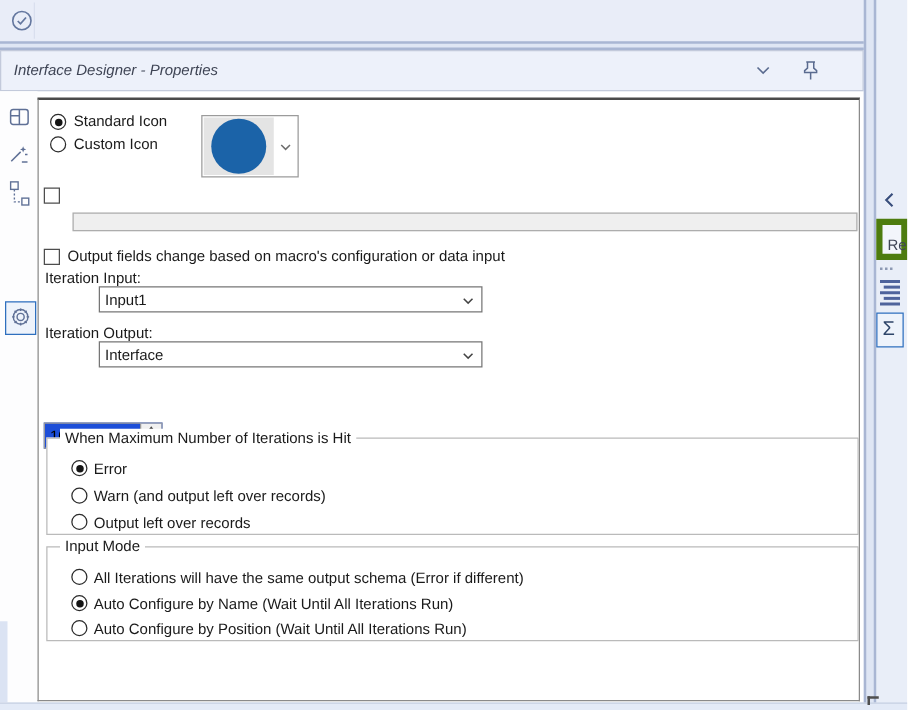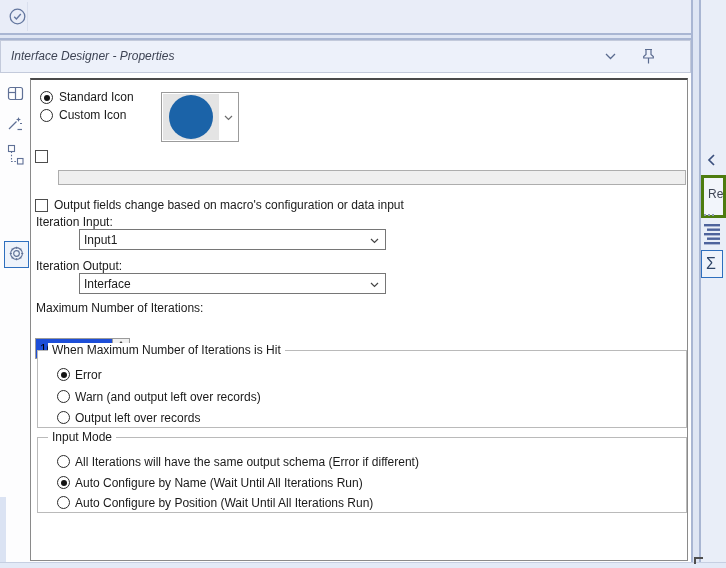--- a/index.html
+++ b/index.html
@@ -71,22 +71,22 @@
   .groupbox { position:absolute; left:6px; width:650px; border:1px solid #bababa; background:#fff; }
   .gb-title { position:absolute; top:-8px; left:10px; background:#fff; padding:0 4px; white-space:nowrap; }
   .gb-row .radio { left:19px; }
   .gb-row .lbl { left:37px; }
 
   
   .right-bg { position:absolute; left:701px; top:0; width:25px; height:568px; background:#e9eef8; }
   .vsplitter { position:absolute; left:691px; top:0; width:10px; height:568px;
                background:#dfe6f4; border-left:2px solid #a9b6d3; border-right:2px solid #a9b6d3; }
   .rail-chevron { position:absolute; left:707px; top:154px; width:9px; height:12px; }
-  .rail-tab { position:absolute; left:701px; top:175px; width:25px; height:43px; background:#f2f5fb;
-              border:3px solid #4d7c0f; }
+  .rail-tab { position:absolute; left:701px; top:175px; width:25px; height:33px; background:#f2f5fb;
+              border:5px solid #4d7c0f; }
   .rail-tab span { position:absolute; left:4px; top:9px; color:#3f4556; }
   .rail-dots { position:absolute; left:704px; top:214px; width:14px; height:3px; }
   .rail-dots i { float:left; width:2px; height:2px; margin-right:2px; background:#8d99b3; }
   .rail-list-icon { position:absolute; left:703px; top:222px; width:19px; height:23px; }
   .rail-sigma { position:absolute; left:701px; top:250px; width:22px; height:28px;
                 border:1px solid #2e6fbe; background:#eef3fb; }
   .rail-sigma span { position:absolute; left:4px; top:4px; font-size:16px; color:#2e4569; line-height:18px; }
 
   
   .bottom-strip { position:absolute; left:0; top:562px; width:726px; height:6px; background:#e3eaf7; border-top:1px solid #c6cfe2; }
@@ -198,21 +198,20 @@
     <span class="lbl" style="left:5px;top:179px">Iteration Output:</span>
     <div class="combo" style="top:193px">
       <span class="val">Interface</span>
       <span class="chev">
         <svg viewBox="0 0 9 6">
             <path d="M1 1l3.5 3.5L8 1" fill="none" stroke="#444" stroke-width="1.2"></path>
           </svg>
       </span>
     </div>
 
-    <span class="lbl" style="left:5px;top:221px">Maximum Number of Iterations:</span>
     <div class="spinner">
       <input value="100" style="">
       <div class="spin-btns">
         <div class="spin-up"></div>
         <div class="spin-dn"></div>
       </div>
     </div>
 
     <div class="groupbox" style="top:270px;height:78px">
       <span class="gb-title">When Maximum Number of Iterations is Hit</span>

